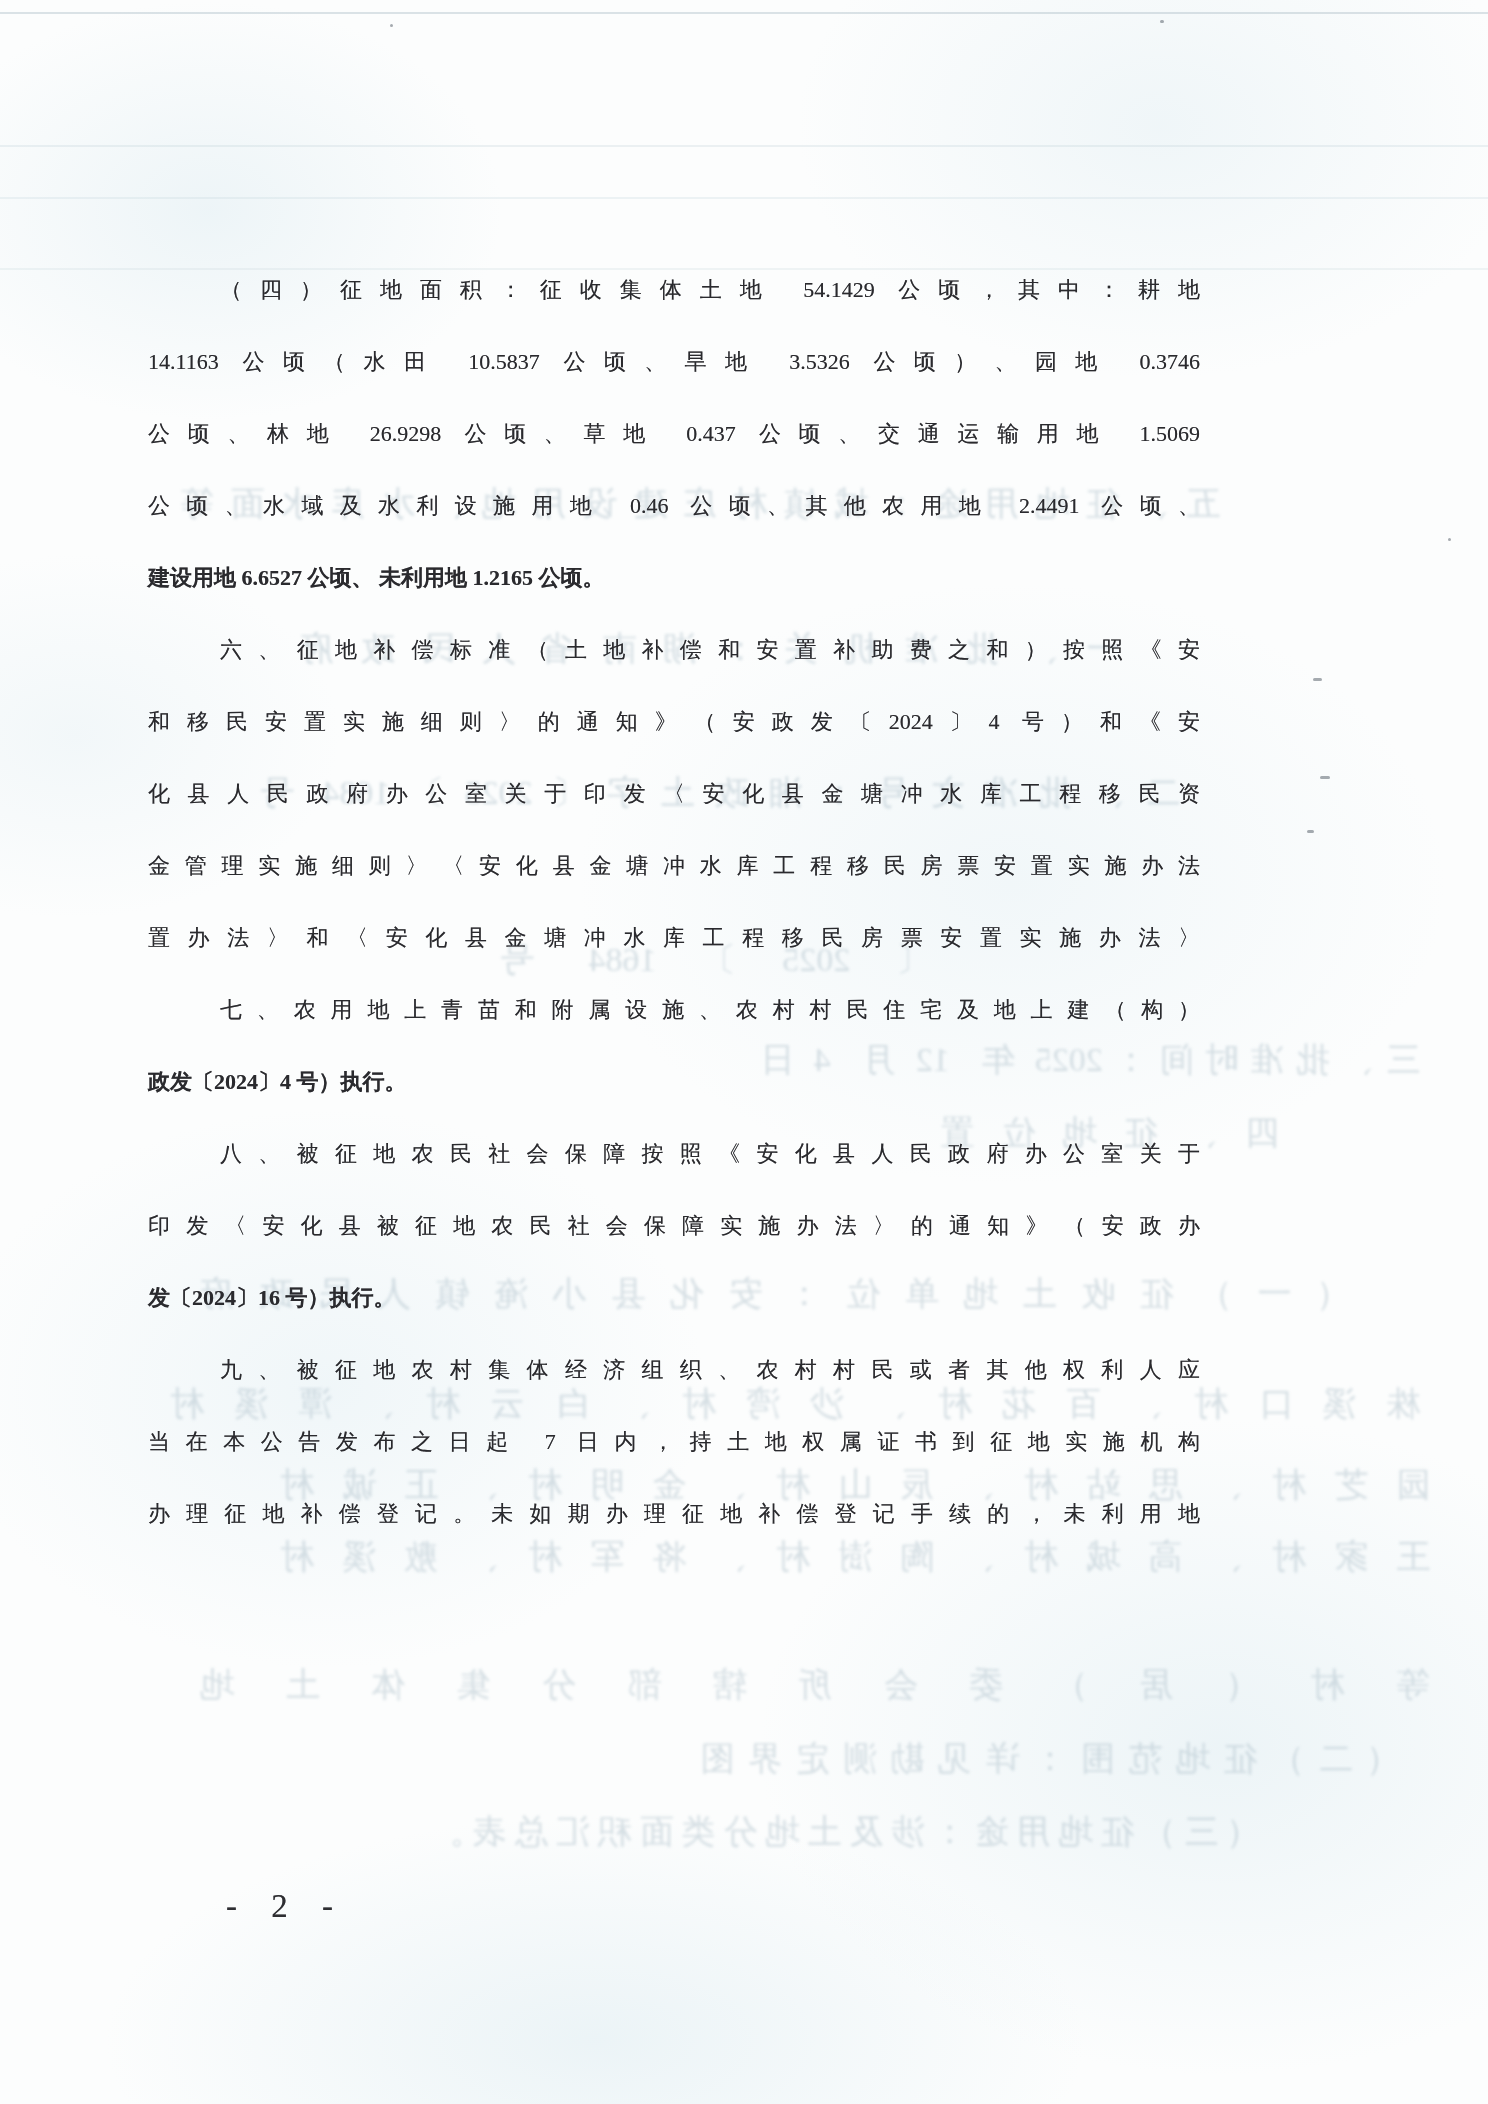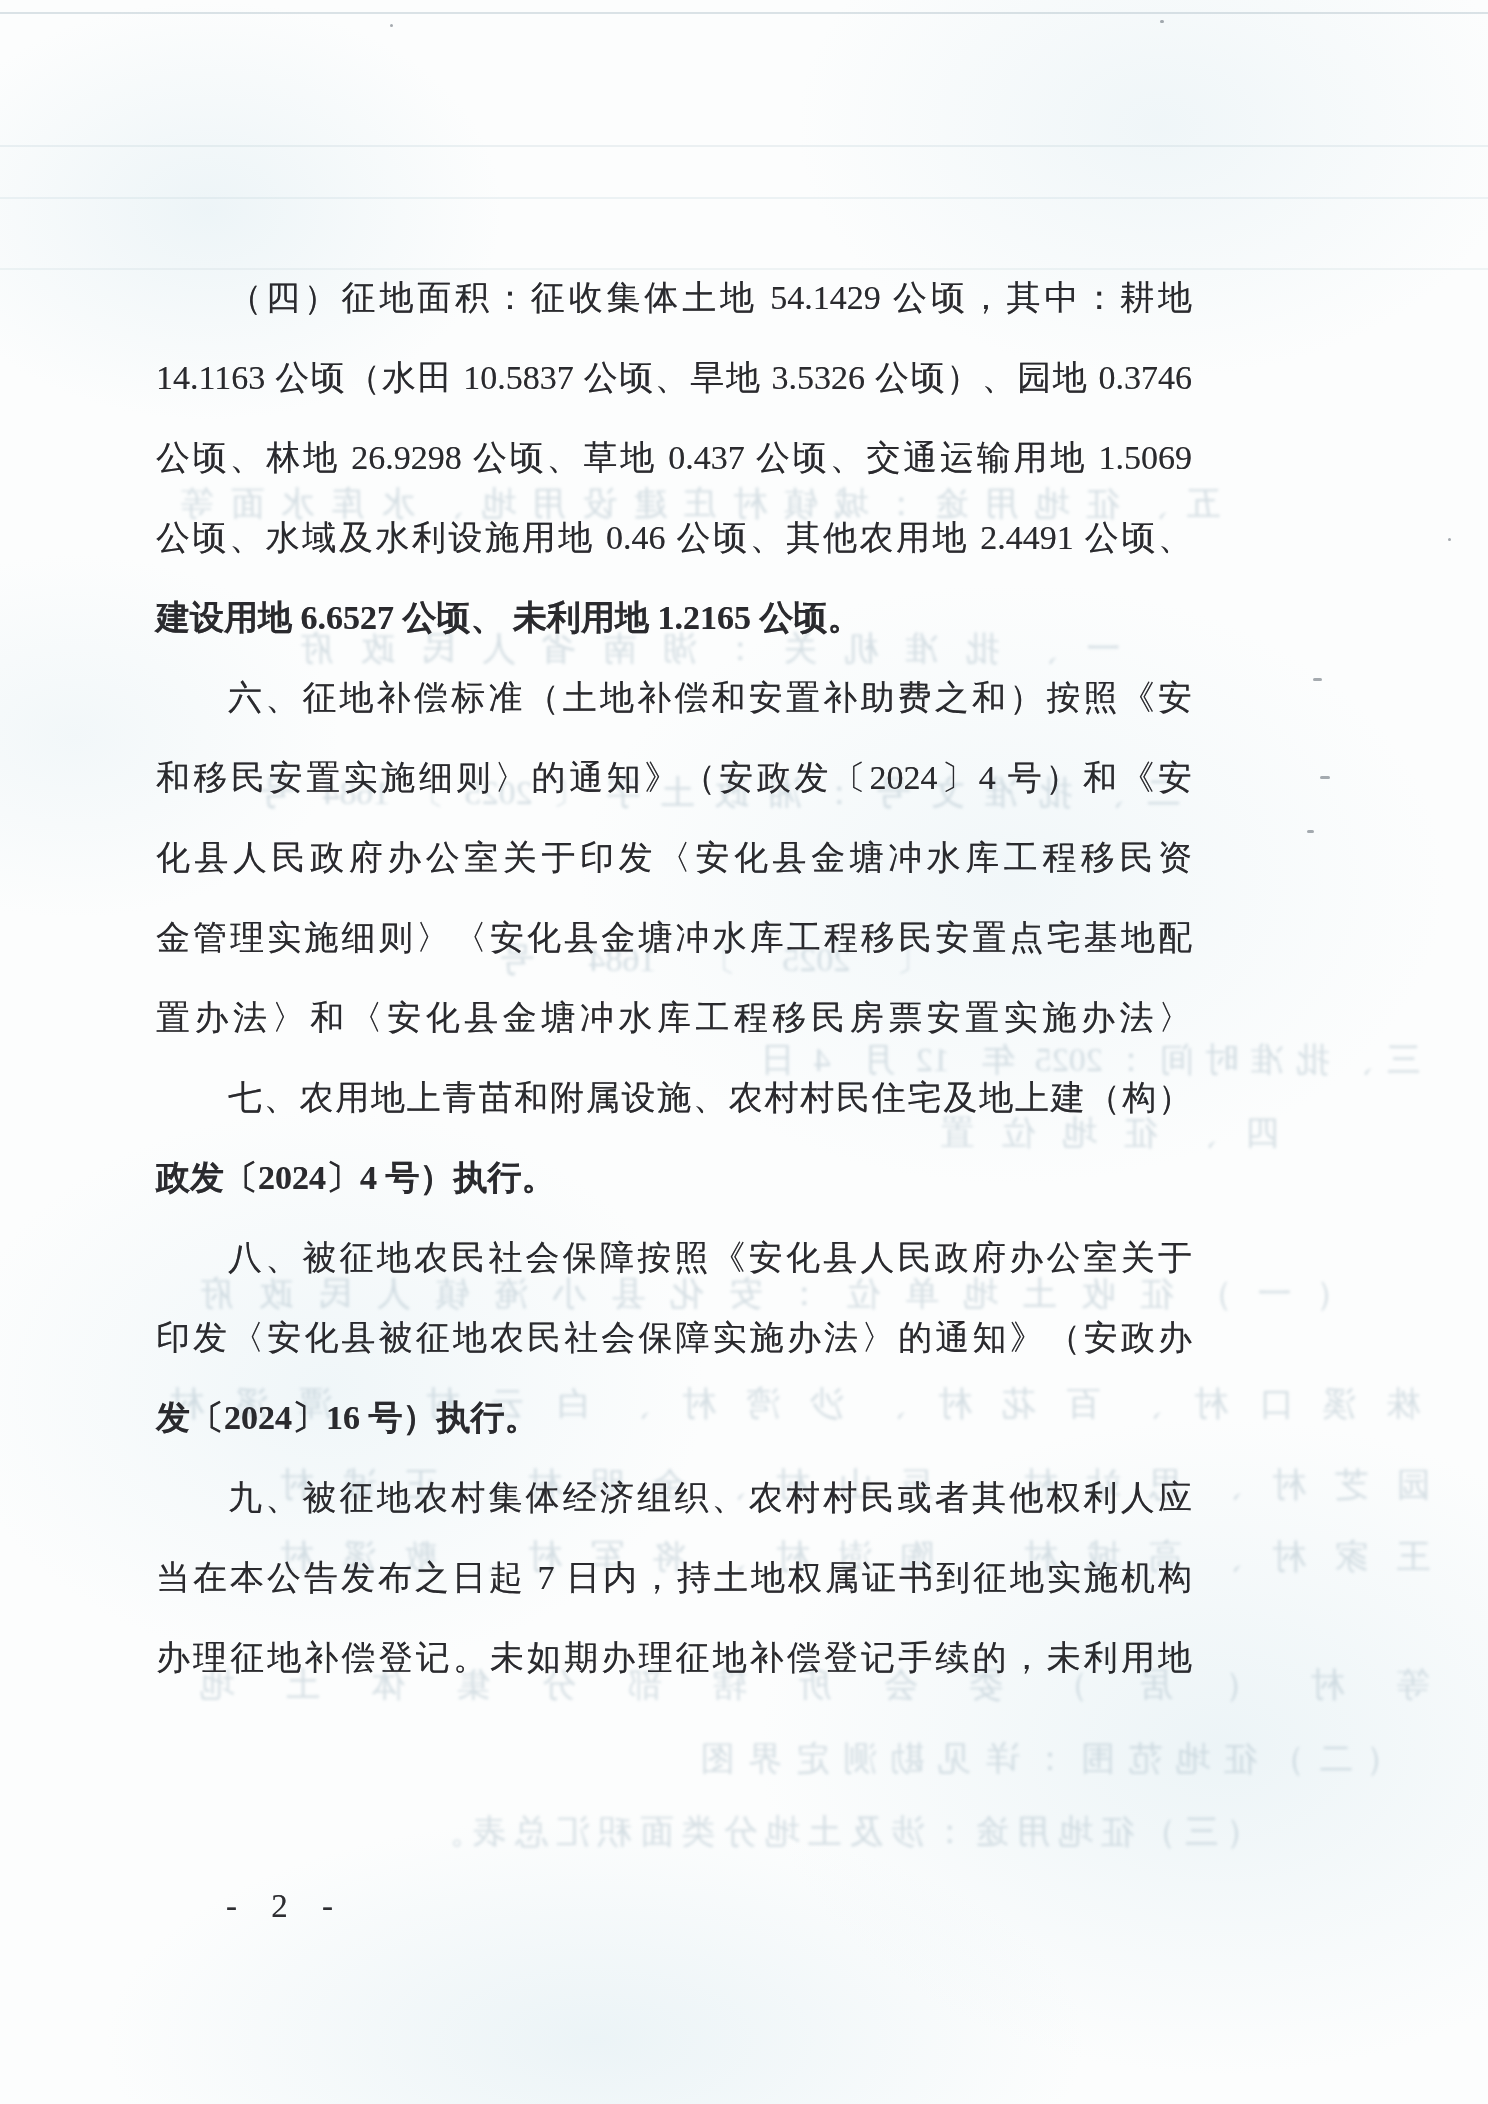--- a/index.html
+++ b/index.html
@@ -12,21 +12,21 @@
       radial-gradient(620px 430px at 68% 42%, rgba(216,233,240,.30), transparent 70%),
       radial-gradient(540px 400px at 22% 66%, rgba(216,233,240,.34), transparent 70%),
       radial-gradient(660px 470px at 82% 83%, rgba(211,230,237,.38), transparent 70%),
       radial-gradient(700px 320px at 40% 97%, rgba(211,230,237,.40), transparent 70%),
       radial-gradient(380px 260px at 5% 35%,  rgba(219,234,240,.30), transparent 70%),
       #fcfdfd;
   }
   
   .textblock{position:absolute;left:148px;top:254px;width:1052px;}
   .tl{
-    margin:8px;height:72px;line-height:72px;font-size:34px;color:#2a2a2e;
+    margin:0;height:72px;line-height:72px;font-size:22px;color:#2a2a2e;
     white-space:nowrap;text-align:justify;text-align-last:justify;
     text-shadow:0 0 .5px rgba(42,42,46,.55);
   }
   .ind{text-indent:72px;}
   .pe{text-align-last:left;font-weight:bold;}
   
   .pagenum{
     position:absolute;left:226px;top:1886px;font-size:33px;color:#2e2e32;
     letter-spacing:13px;line-height:40px;text-shadow:0 0 .5px rgba(42,42,46,.5);
   }
@@ -71,21 +71,21 @@
 
 <div class="textblock">
   <p class="tl ind">（四）征地面积：征收集体土地 54.1429 公顷，其中：耕地</p>
   <p class="tl">14.1163 公顷（水田 10.5837 公顷、旱地 3.5326 公顷）、园地 0.3746</p>
   <p class="tl">公顷、林地 26.9298 公顷、草地 0.437 公顷、交通运输用地 1.5069</p>
   <p class="tl">公顷、水域及水利设施用地 0.46 公顷、其他农用地 2.4491 公顷、</p>
   <p class="tl pe">建设用地 6.6527 公顷、 未利用地 1.2165 公顷。</p>
   <p class="tl ind">六、征地补偿标准（土地补偿和安置补助费之和）按照《安</p>
   <p class="tl">和移民安置实施细则〉的通知》（安政发〔2024〕4 号）和《安</p>
   <p class="tl">化县人民政府办公室关于印发〈安化县金塘冲水库工程移民资</p>
-  <p class="tl">金管理实施细则〉〈安化县金塘冲水库工程移民安置点宅基地配</p>
+  <p class="tl">金管理实施细则〉〈安化县金塘冲水库工程移民房票安置实施办法</p>
   <p class="tl">置办法〉和〈安化县金塘冲水库工程移民房票安置实施办法〉</p>
   <p class="tl ind">七、农用地上青苗和附属设施、农村村民住宅及地上建（构）</p>
   <p class="tl pe">政发〔2024〕4 号）执行。</p>
   <p class="tl ind">八、被征地农民社会保障按照《安化县人民政府办公室关于</p>
   <p class="tl">印发〈安化县被征地农民社会保障实施办法〉的通知》（安政办</p>
   <p class="tl pe">发〔2024〕16 号）执行。</p>
   <p class="tl ind">九、被征地农村集体经济组织、农村村民或者其他权利人应</p>
   <p class="tl">当在本公告发布之日起 7 日内，持土地权属证书到征地实施机构</p>
   <p class="tl">办理征地补偿登记。未如期办理征地补偿登记手续的，未利用地</p>
 </div>

